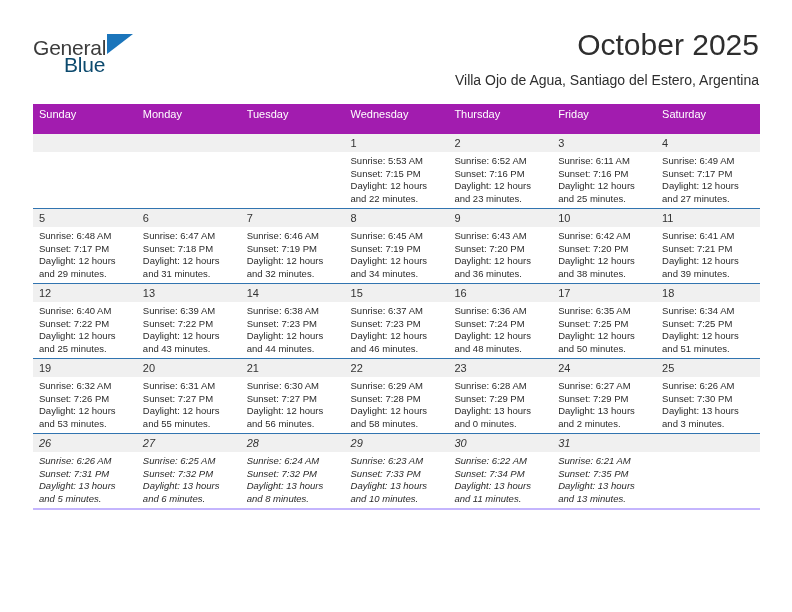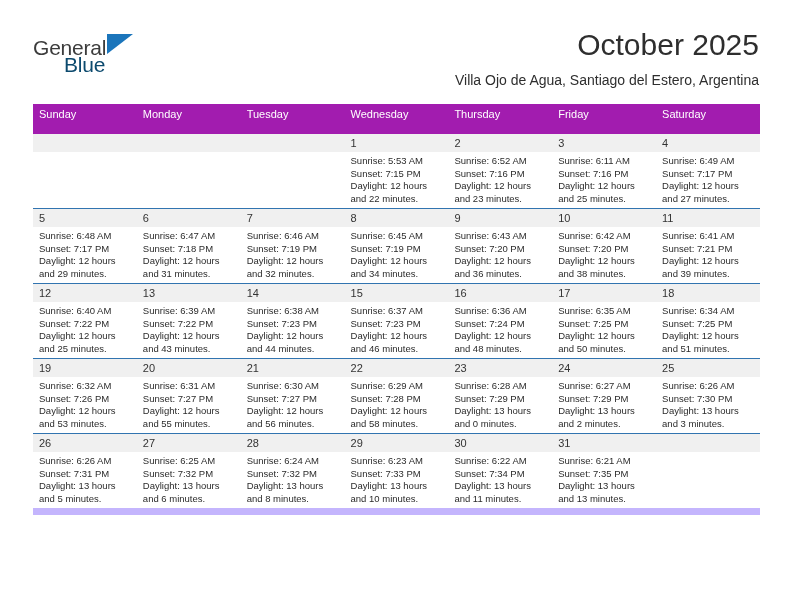--- a/index.html
+++ b/index.html
@@ -106,21 +106,22 @@
     padding: 0;
     border: none;
     border-top: 1px solid #3174b0;
     height: 74px;
     background: #ffffff;
   }
   .calendar tr.week:first-child td {
     border-top: none;
   }
   .calendar tr.week:last-child td {
-    border-bottom: 7px solid #c4b5fd;
+    border-bottom: 2px solid #c4b5fd;
+    font-style: italic;
   }
   .daynum {
     background: #f0f0f0;
     font-size: 11px;
     color: #333333;
     padding: 3px 0 3px 6px;
     height: 12px;
     line-height: 12px;
   }
   .daynum.empty {

